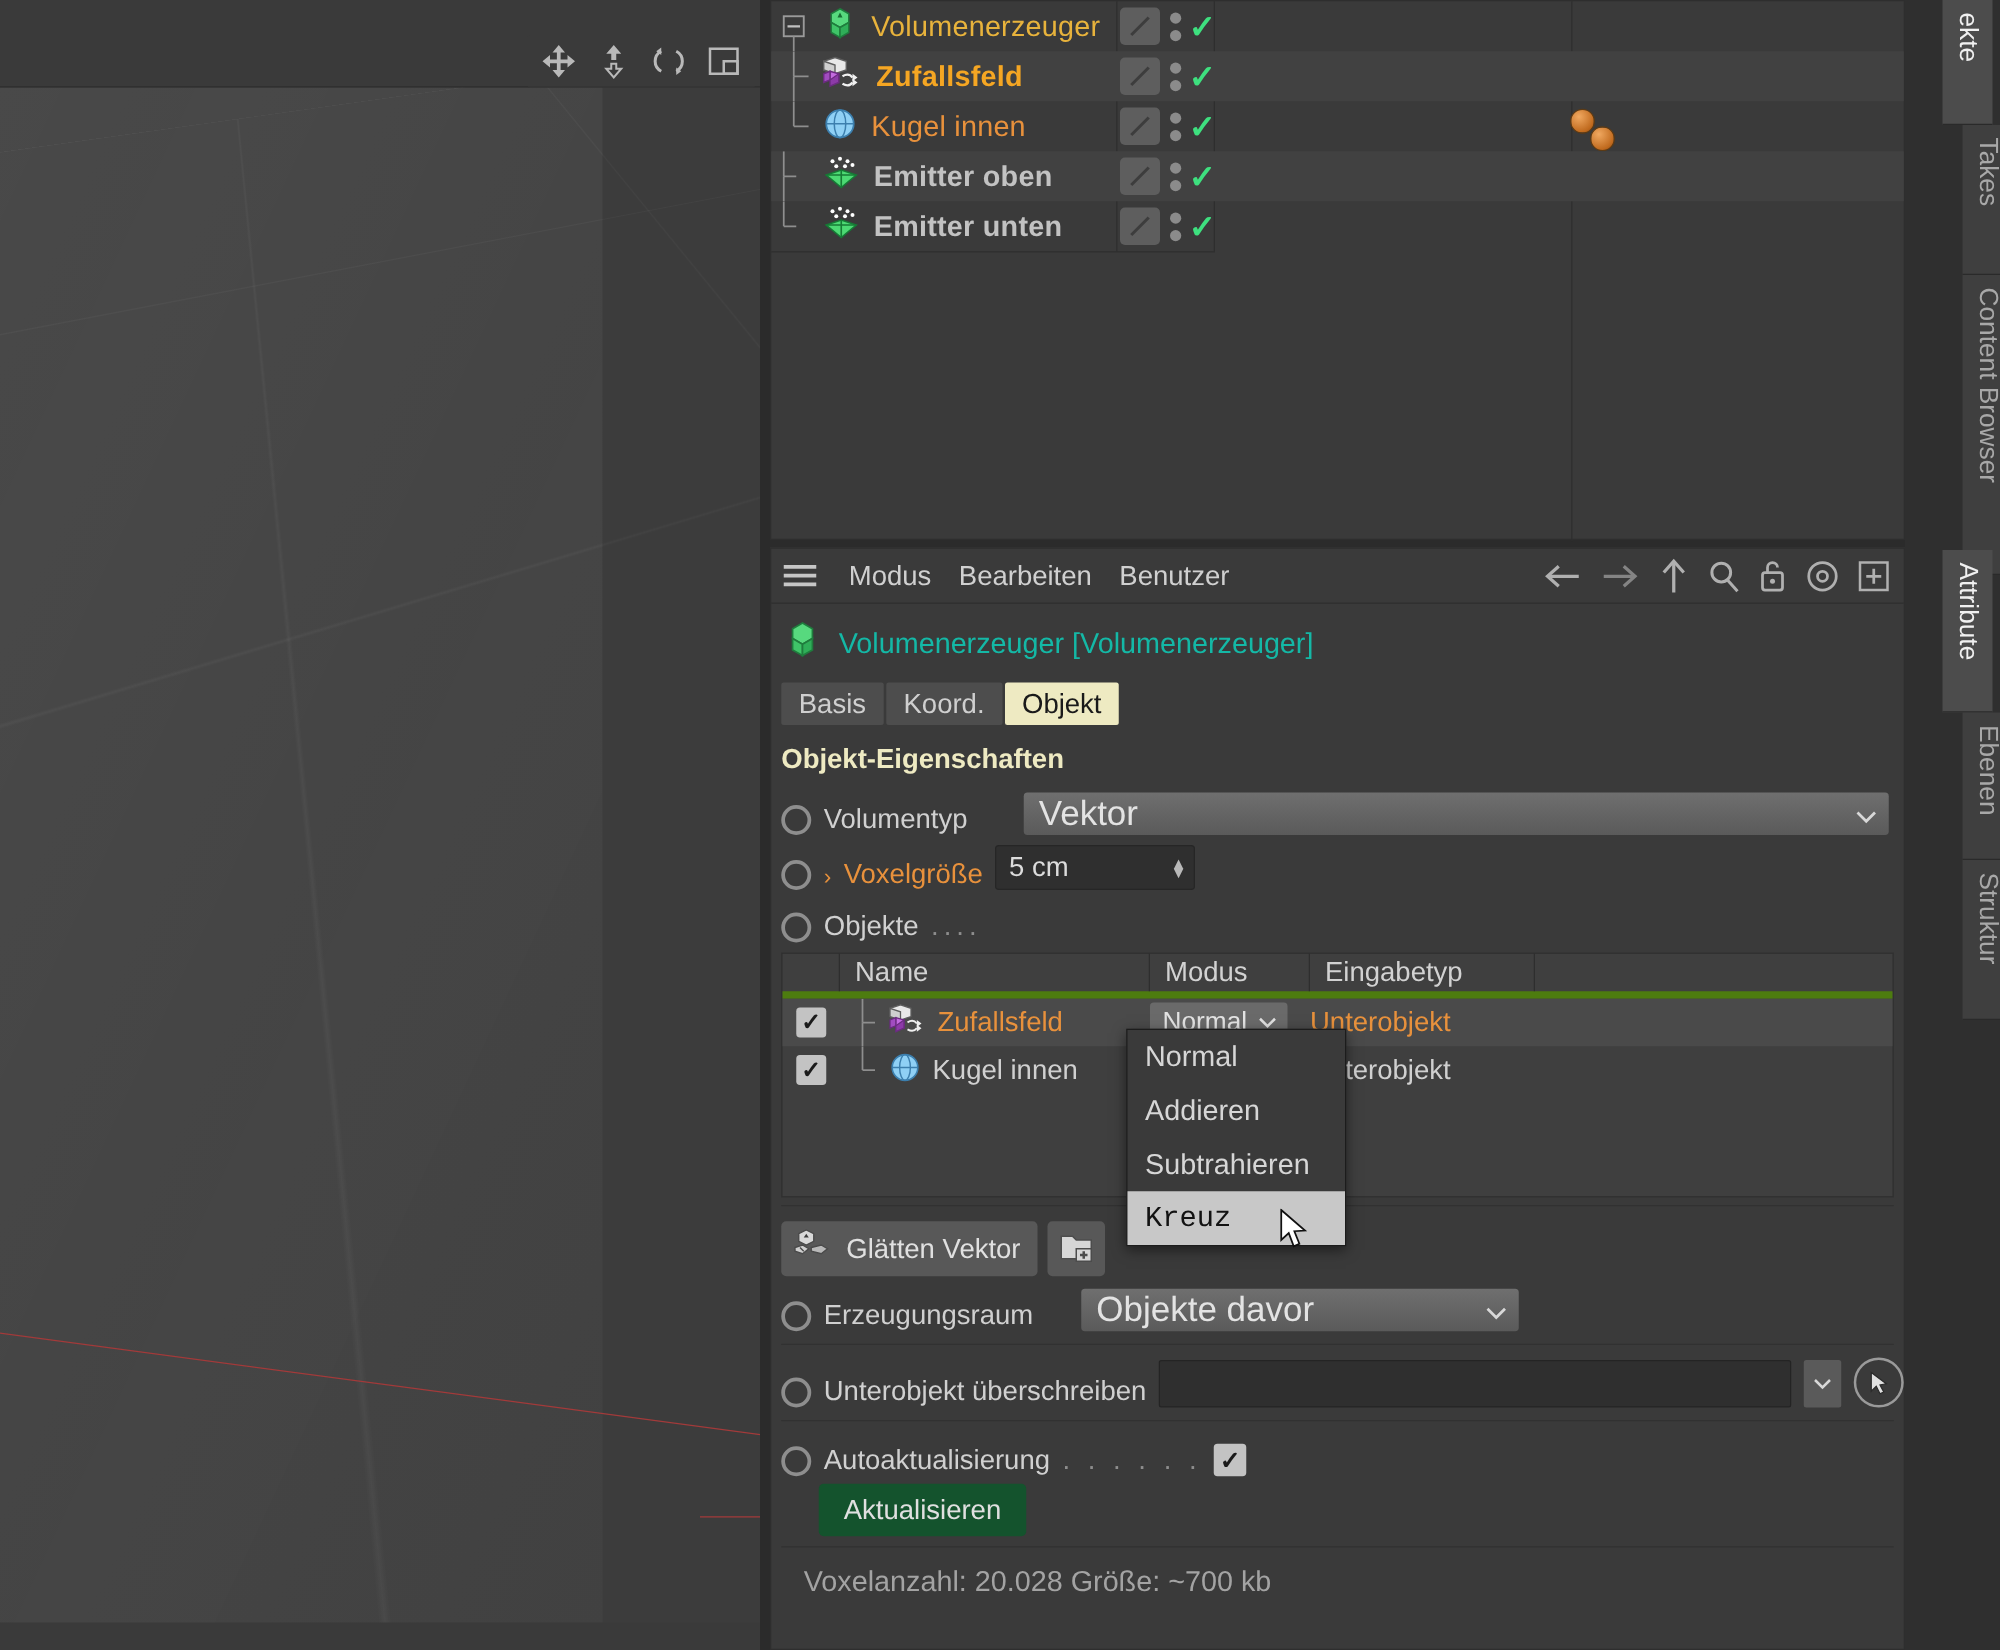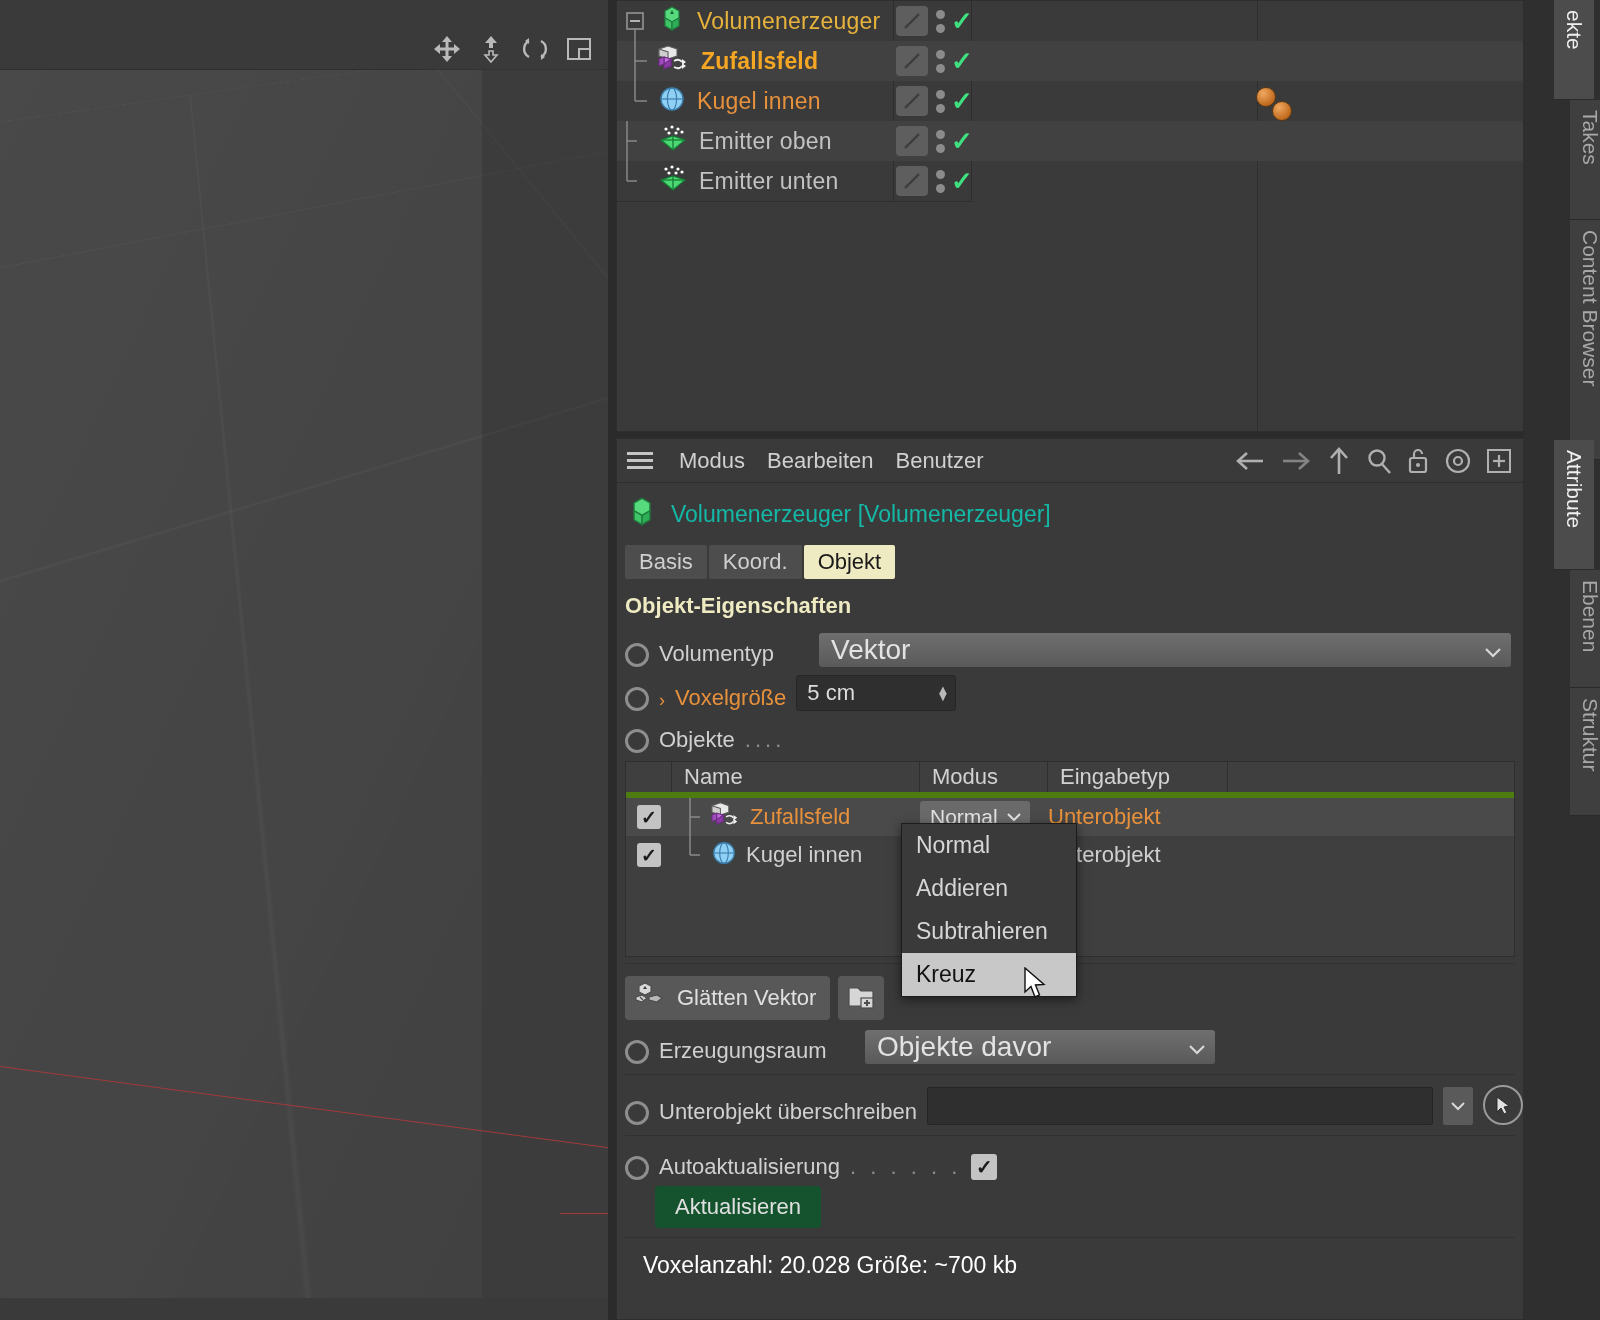--- a/index.html
+++ b/index.html
@@ -72,21 +72,21 @@
   }
   .om-row.alt { background: #414141; }
   .om-row .om-namecell {
     display: flex; align-items: center; gap: 10px; width: 280px; height: 40px;
   }
   .om-tree { position: relative; width: 22px; height: 40px; flex: 0 0 auto; }
   .om-label { font-size: 23px; letter-spacing: .2px; white-space: nowrap; }
   .om-label.orange-b { color: #f5a623; font-weight: bold; }
   .om-label.yellow { color: #e8b33c; }
   .om-label.orange { color: #e8913c; }
-  .om-label.grey { color: #c2c2c2; }
+  .om-label.grey { color: #c2c2c2; font-weight: bold; }
   .om-controls {
     position: absolute; left: 279px; top: 0; height: 40px;
     display: flex; align-items: center; gap: 0;
   }
   .om-slashbtn {
     width: 32px; height: 30px; background: #5e5e5e; border-radius: 4px;
     display: flex; align-items: center; justify-content: center; margin-right: 8px; cursor: pointer;
   }
   .om-dots { display: flex; flex-direction: column; gap: 5px; margin-right: 6px; }
   .om-dot { width: 9px; height: 9px; border-radius: 50%; background: #8b8b8b; cursor: pointer; }
@@ -197,21 +197,21 @@
   
   .popup {
     position: absolute; left: 900px; top: 822px; width: 176px;
     background: #3a3a3a; border: 1px solid #1c1c1c; z-index: 50;
     box-shadow: 0 3px 10px rgba(0,0,0,0.5);
   }
   .popup-item {
     height: 43px; display: flex; align-items: center; padding-left: 14px;
     color: #d6d6d6; font-size: 23px; cursor: pointer;
   }
-  .popup-item.hl { background: #c8c8c8; color: #121212; }
+  .popup-item.hl { background: #c8c8c8; color: #121212; font-family: Liberation Mono, monospace; }
   .cursor-arrow { position: absolute; left: 1022px; top: 968px; z-index: 60; pointer-events: none; }
 
   
   .smoothrow { display: flex; align-items: center; gap: 8px; padding: 6px 8px; }
   .smoothbtn {
     display: flex; align-items: center; gap: 12px; height: 44px;
     background: #585858; border-radius: 4px; padding: 0 14px 0 8px; cursor: pointer;
     position: relative;
   }
   .smoothbtn .slabel { color: #e0e0e0; font-size: 22px; }
@@ -239,21 +239,21 @@
   }
   .actionbtn {
     background: #14532d; color: #e0e0e0; font-size: 22px; border: none;
     border-radius: 4px; padding: 8px 20px; cursor: pointer; margin-left: 30px;
     font-family: "Liberation Sans", sans-serif;
   }
   .statusbar {
     position: absolute; left: 8px; right: 8px; bottom: 40px;
     border-top: 1px solid #313131; padding-top: 14px;
   }
-  .statustext { color: #ffffff; font-size: 23px; padding-left: 18px; }
+  .statustext { color: #a3a3a3; font-size: 23px; padding-left: 18px; }
 
   
   .sidebar {
     position: absolute; left: 1524px; top: 0; width: 76px; height: 1320px;
     background: #2f2f2f;
   }
   .vtab {
     width: 40px; background: #3f3f3f; color: #a8a8a8; font-size: 21px;
     writing-mode: vertical-rl; text-orientation: mixed;
     display: flex; align-items: center; justify-content: flex-start;

